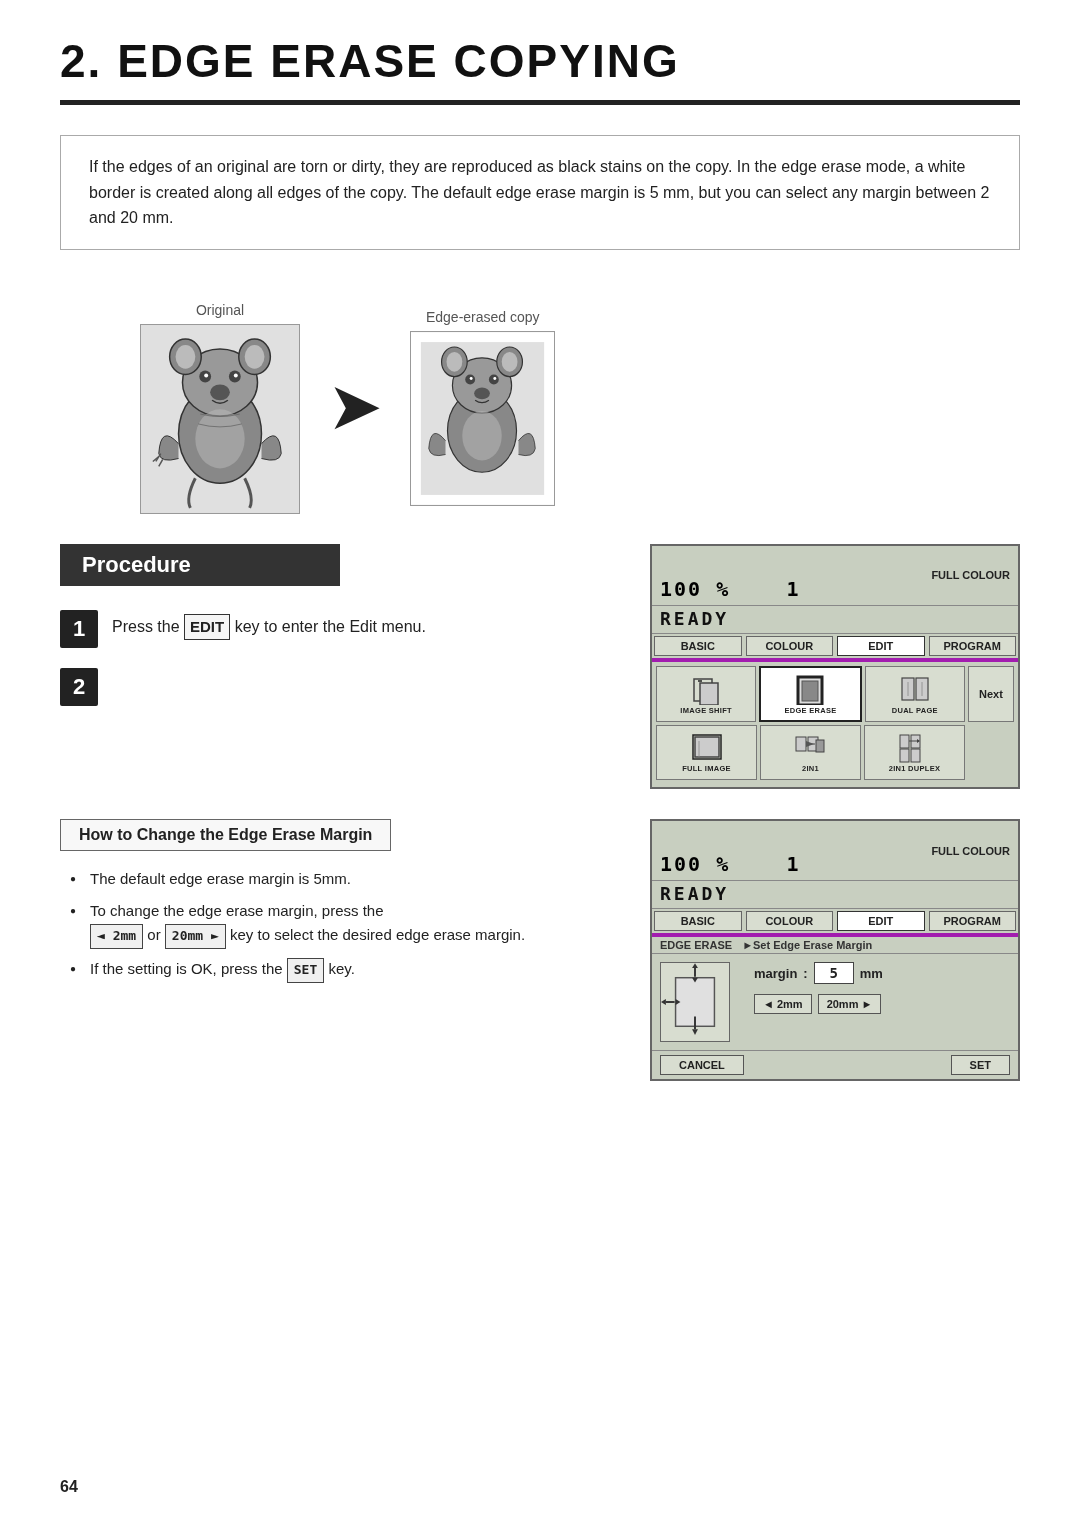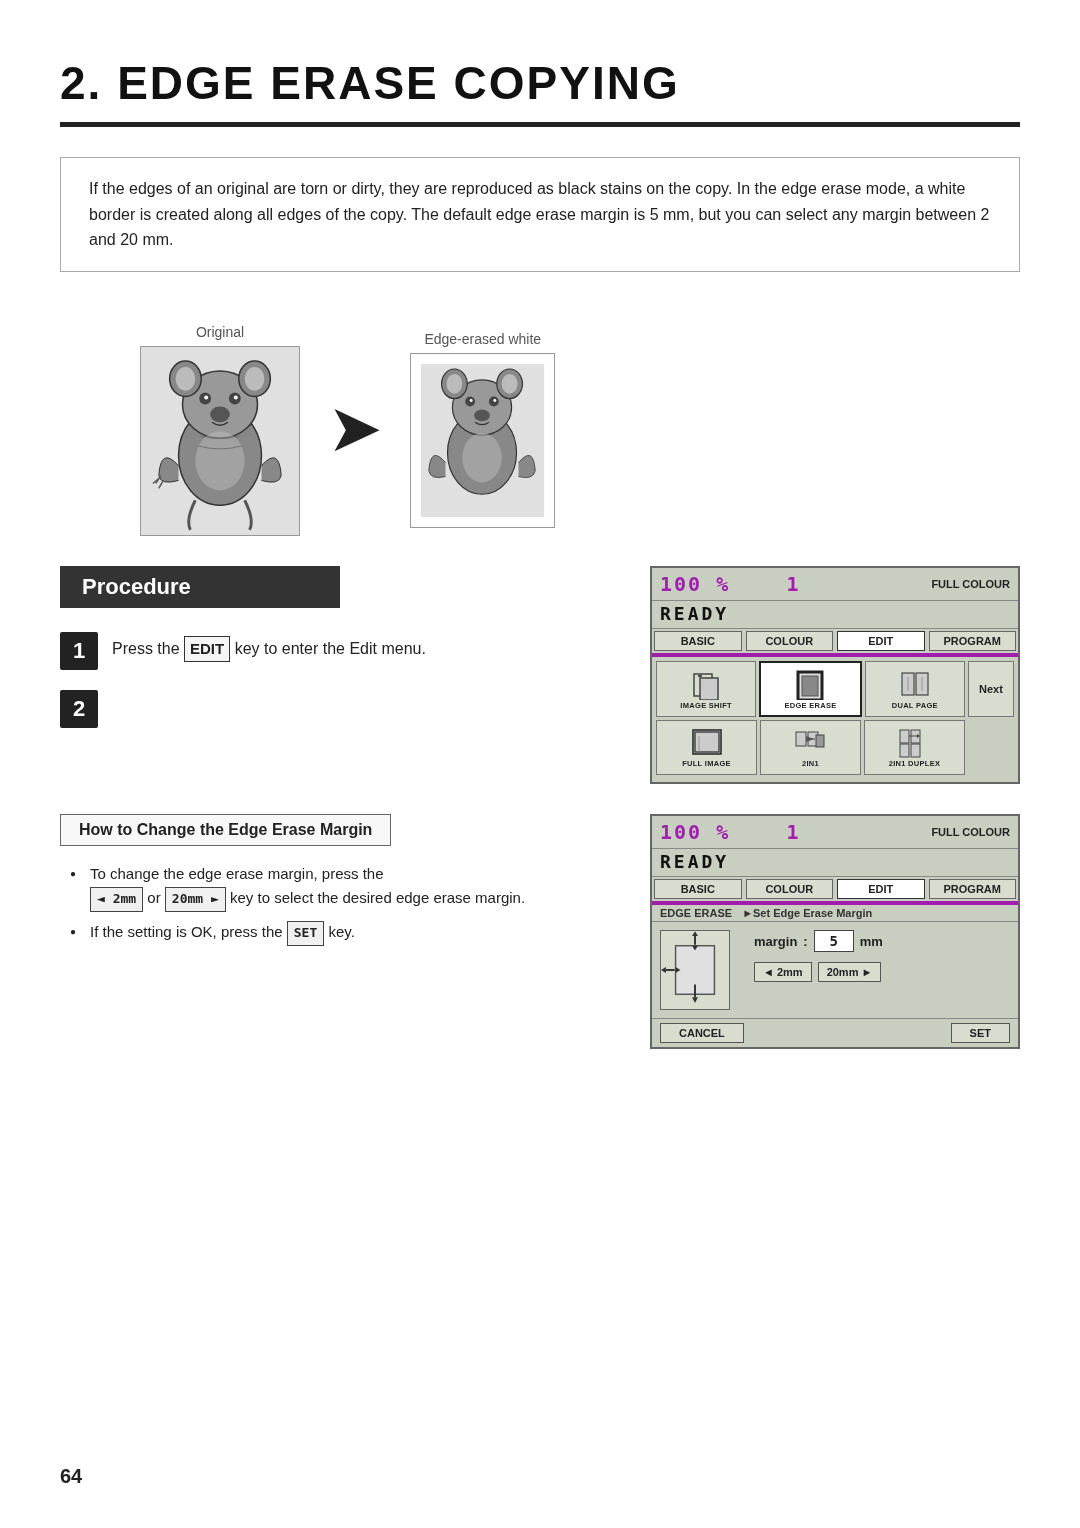--- a/index.html
+++ b/index.html
@@ -9,21 +9,21 @@
       width: 1080px;
       min-height: 1528px;
       padding: 0;
       color: #222;
     }
 
     .page {
       width: 1080px;
       min-height: 1528px;
       background: #fff;
-      padding: 56px 60px 60px 60px;
+      padding: 34px 60px 60px 60px;
     }
 
     
     .page-title {
       font-size: 46px;
       font-weight: 900;
       letter-spacing: 2px;
       border-bottom: 5px solid #222;
       padding-bottom: 12px;
       margin-bottom: 30px;
@@ -179,22 +179,23 @@
       align-items: center;
       justify-content: space-between;
       padding: 4px 8px;
       border-bottom: 1px solid #888;
     }
 
     .lcd-top-left {
       font-size: 20px;
       font-weight: 900;
       font-family: monospace;
-      color: #a21caf;
+      color: #000000;
       letter-spacing: 2px;
+      margin-top: 27px;
     }
 
     .lcd-top-right {
       font-size: 11px;
       font-weight: 700;
       color: #222;
       text-align: right;
     }
 
     .lcd-ready {
@@ -379,23 +380,23 @@
       background: #d8ddd0;
       font-size: 11px;
       font-weight: 700;
       padding: 3px 18px;
       cursor: default;
     }
 
     
     .page-number {
       position: absolute;
-      bottom: 40px;
+      bottom: 32px;
       left: 60px;
-      font-size: 20px;
+      font-size: 16px;
       font-weight: 700;
       color: #222;
     }
 
     
     .lcd-icons-section {
       padding: 4px;
       background: #c8cfc0;
     }
 
@@ -506,21 +507,21 @@
 
           <path d="M60 90 Q80 95 100 90" fill="none" stroke="#666" stroke-width="0.8"></path>
           <path d="M58 100 Q80 106 102 100" fill="none" stroke="#666" stroke-width="0.8"></path>
         </svg>
       </div>
     </div>
 
     <div class="big-arrow">➤</div>
 
     <div class="image-container">
-      <div class="image-label">Edge-erased white</div>
+      <div class="image-label">Edge-erased copy</div>
       <div class="doc-img-edge">
         
         <svg viewBox="0 0 145 175" style="width:100%;height:100%;">
           <rect x="0" y="0" width="145" height="175" fill="#e0e0e0"></rect>
 
           <rect x="0" y="0" width="145" height="175" fill="white"></rect>
 
           <rect x="10" y="10" width="125" height="155" fill="#e0e0e0"></rect>
 
           <ellipse cx="72" cy="100" rx="35" ry="42" fill="#888" stroke="#333" stroke-width="1.2"></ellipse>
@@ -651,20 +652,23 @@
       </div>
     </div>
   </div>
 
   <div class="second-screen-area">
     <div class="second-screen-steps">
       <div class="how-to-box">How to Change the Edge Erase Margin</div>
 
       <ul class="bullet-list">
         <li>
+          <span>The default edge erase margin is 5mm.</span>
+        </li>
+        <li>
           To change the edge erase margin, press the
           <br>
           <span class="inline-key">◄ 2mm</span> or <span class="inline-key">20mm ►</span> key to select the desired edge erase margin.
         </li>
         <li>
           If the setting is OK, press the <span class="inline-key">SET</span> key.
         </li>
       </ul>
     </div>
 

